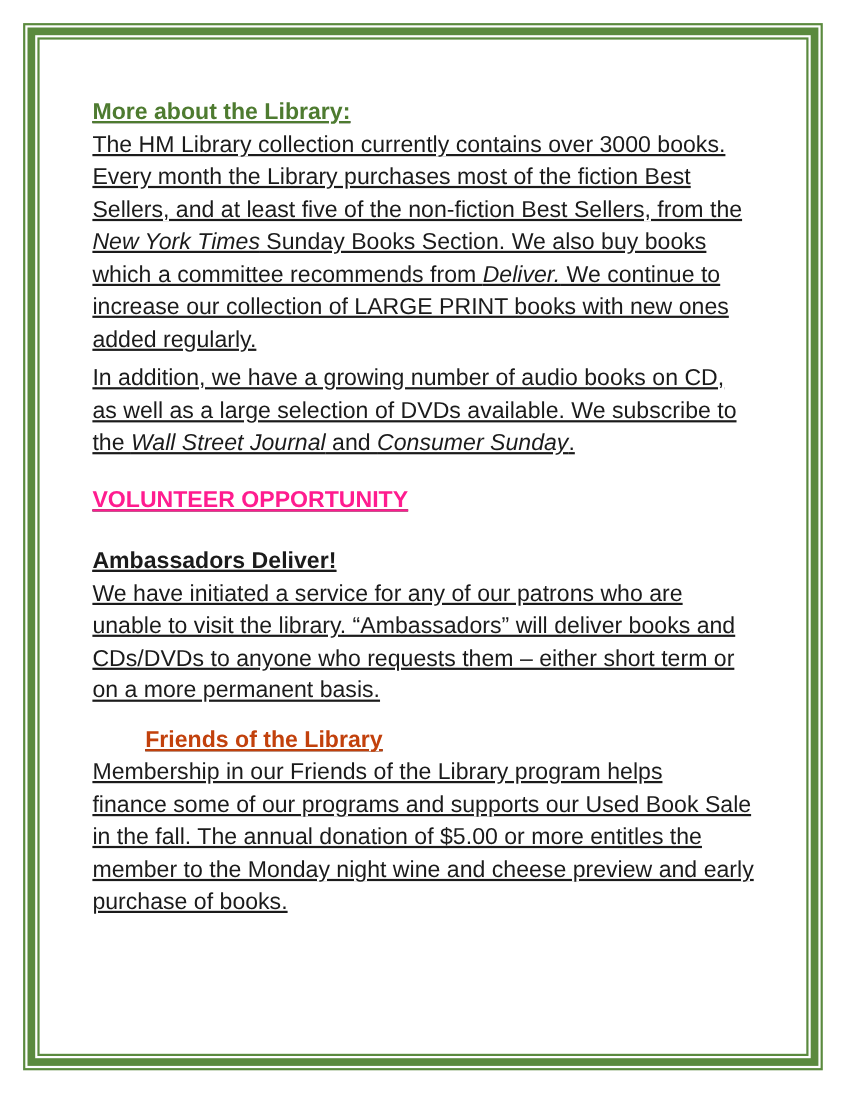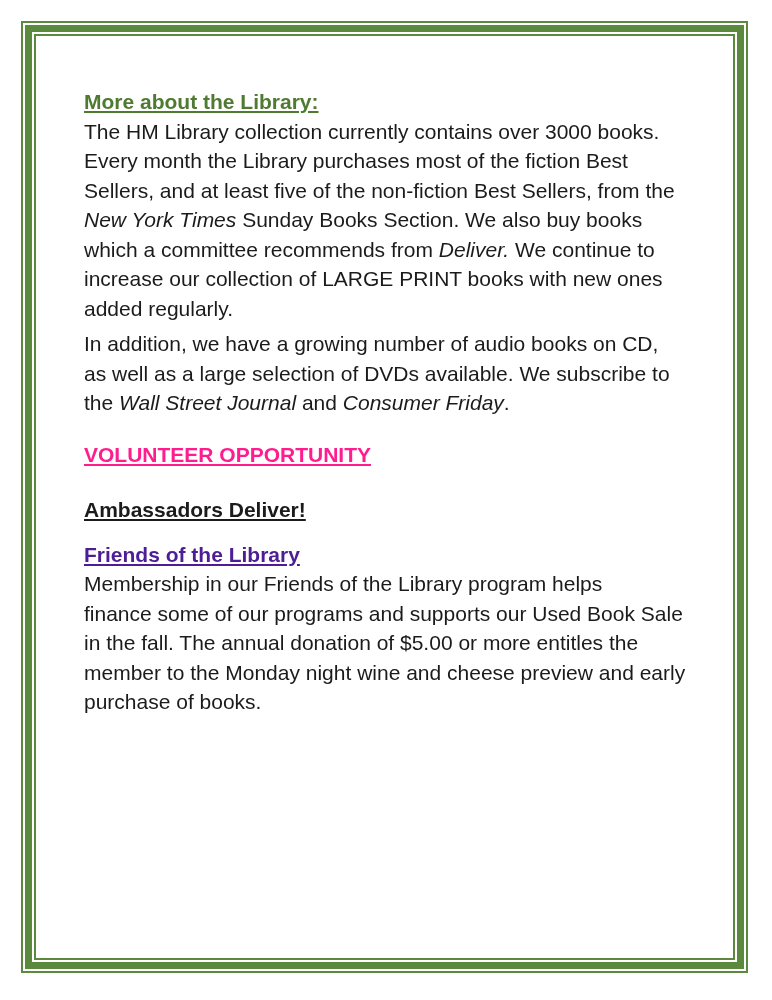--- a/index.html
+++ b/index.html
@@ -32,20 +32,21 @@
     border:2px solid var(--border);
     overflow:hidden;
   }
   .content{
     box-sizing:content-box;
     width:611px;
     padding:51px 30px 0 48px;
     color:var(--text);
     font-size:21px;
     line-height:29.5px;
+    text-decoration:underline;
   }
   .content p{
     margin:0 0 6px 0;
     white-space:pre-line;
   }
   .content h2{
     margin:0;
     font-size:21px;
     line-height:29.5px;
     font-weight:700;
@@ -69,30 +70,34 @@
             <h2 style="color: rgb(78, 123, 48);">More about the Library:</h2>
             <p><span>The HM Library collection currently contains over 3000 books.
 Every month the Library purchases most of the fiction Best
 Sellers, and at least five of the non-fiction Best Sellers, from the
 </span><em>New York Times</em><span> Sunday Books Section. We also buy books
 which a committee recommends from </span><em>Deliver.</em><span> We continue to
 increase our collection of LARGE PRINT books with new ones
 added regularly.</span></p>
             <p><span>In addition, we have a growing number of audio books on CD,
 as well as a large selection of DVDs available. We subscribe to
-the </span><em>Wall Street Journal</em><span> and </span><em>Consumer Friday</em><span>.</span></p>
+the </span><em>Wall Street Journal</em><span> and </span><em>Consumer Sunday</em><span>.</span></p>
           </section>
           <section id="volunteer-opportunity">
             <h2 style="color: rgb(255, 28, 143);">VOLUNTEER OPPORTUNITY</h2>
           </section>
           <section id="ambassadors-deliver">
             <h2 style="color: rgb(27, 27, 27);">Ambassadors Deliver!</h2>
+            <p><span>We have initiated a service for any of our patrons who are
+unable to visit the library. “Ambassadors” will deliver books and
+CDs/DVDs to anyone who requests them – either short term or
+on a more permanent basis.</span></p>
           </section>
           <section id="friends-of-the-library">
-            <h2 style="color: #4c1d95;">Friends of the Library</h2>
+            <h2 style="color: #c2410c; margin-left: 48px;">Friends of the Library</h2>
             <p><span>Membership in our Friends of the Library program helps
 finance some of our programs and supports our Used Book Sale
 in the fall. The annual donation of $5.00 or more entitles the
 member to the Monday night wine and cheese preview and early
 purchase of books.</span></p>
           </section>
         </div>
     </div>
   </div>
 </div>

